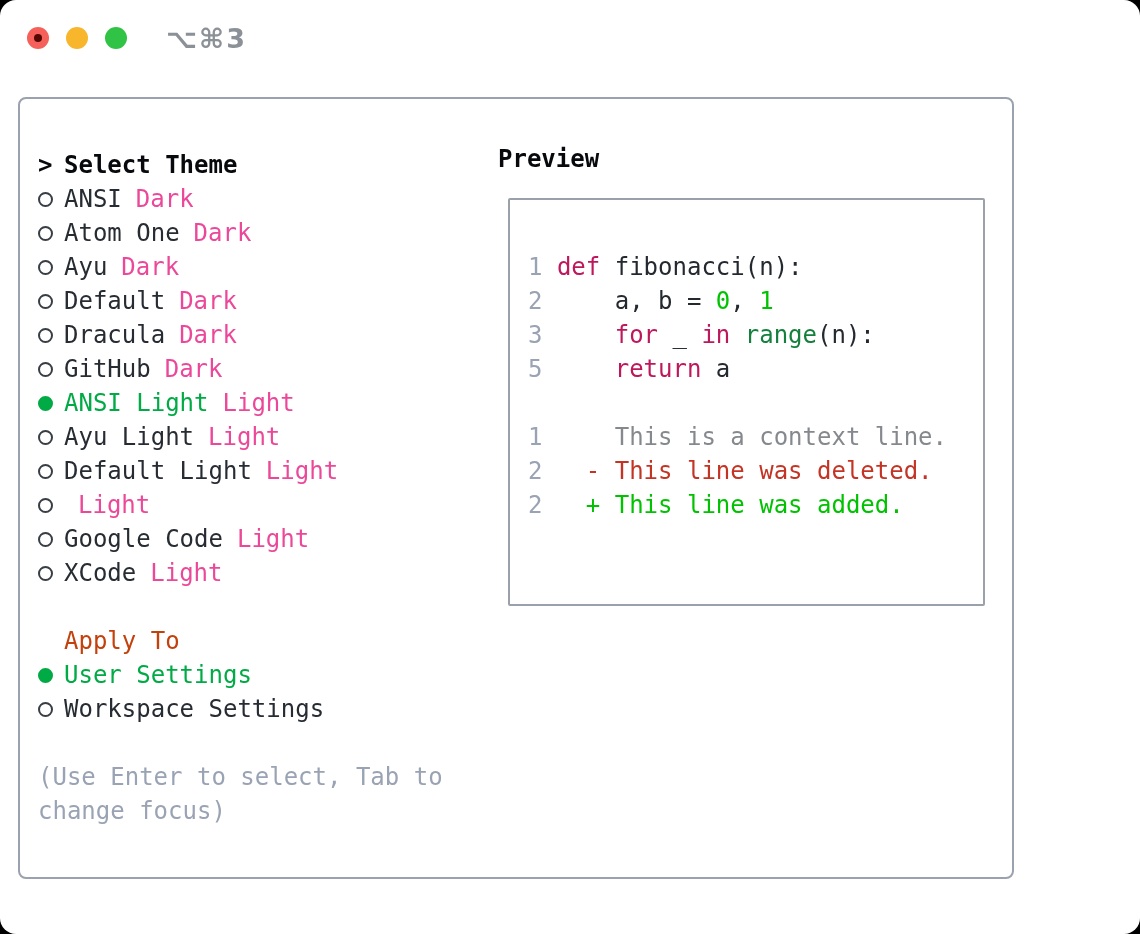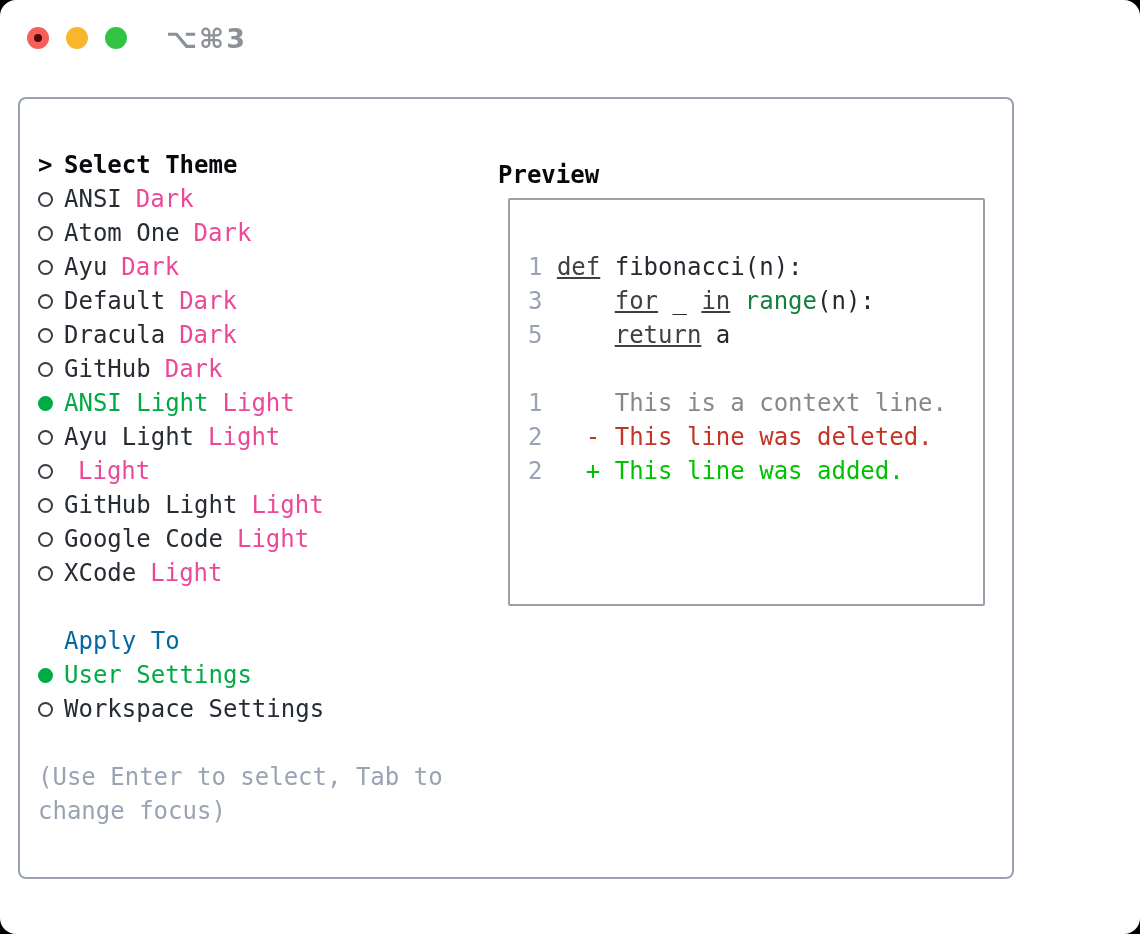--- a/index.html
+++ b/index.html
@@ -31,45 +31,45 @@
     position:absolute; left:18px; top:97px; width:996px; height:782px;
     border:2px solid #99a2ae; border-radius:8px; box-sizing:border-box;
     font-size:24px; color:#24292f;
   }
   
   .left-col { position:absolute; left:18px; top:49px; }
   .row { height:34px; display:flex; align-items:center; white-space:pre; }
   .marker { flex:0 0 26px; width:26px; display:flex; align-items:center; }
   .caret { font-weight:700; color:#07090c; }
   .header-label { font-weight:700; color:#07090c;text-align:center; }
-  .apply-label { color:#0369a1;text-align:center; }
+  .apply-label { color:#c2410c;text-align:center; }
   .radio {
     width:11px; height:11px; border:2px solid #383e45; border-radius:50%;
     box-sizing:content-box; background:transparent;
   }
   .radio.on { background:#00aa45; border-color:#00aa45; }
   .tname { color:#272c33; }
   .theme-row.selected .tname { color:#00aa45;text-align:center; }
   .tag { color:#ec4899; margin-left:14px; }
   .help .row { color:#9aa3b3; }
   .spacer { height:34px; }
   
   .preview-title {
-    position:absolute; left:478px; top:59px; height:34px; line-height:34px;
+    position:absolute; left:478px; top:43px; height:34px; line-height:34px;
     font-weight:700; color:#07090c;
   }
   .preview-box {
     position:absolute; left:488px; top:99px; width:477px; height:408px;
     border:2px solid #9aa1ab; border-radius:2px; box-sizing:border-box;
     padding:50px 0 0 18px; overflow:hidden;
   }
   .cl { height:34px; line-height:34px; white-space:pre; }
   .ln { display:inline-block; width:2ch; color:#9aa3b3; }
   .seg.fg   { color:#24292f; }
-  .seg.kw   { color:#404040;text-decoration:underline; }
+  .seg.kw   { color:#be185d; }
   .seg.cyan { color:#15803d; }
   .seg.grn  { color:#00c300; }
   .seg.ctx  { color:#85898d; }
   .seg.del  { color:#c43425; }
   .seg.add  { color:#00c200; }
 </style>
 </head>
 <body>
 
 <div class="window">
@@ -91,22 +91,22 @@
 
       <div id="theme-list">
           <div class="row theme-row"><span class="marker"><span class="radio"></span></span><span class="tname">ANSI</span><span class="tag">Dark</span></div>
           <div class="row theme-row"><span class="marker"><span class="radio"></span></span><span class="tname">Atom One</span><span class="tag">Dark</span></div>
           <div class="row theme-row"><span class="marker"><span class="radio"></span></span><span class="tname">Ayu</span><span class="tag">Dark</span></div>
           <div class="row theme-row"><span class="marker"><span class="radio"></span></span><span class="tname">Default</span><span class="tag">Dark</span></div>
           <div class="row theme-row"><span class="marker"><span class="radio"></span></span><span class="tname">Dracula</span><span class="tag">Dark</span></div>
           <div class="row theme-row"><span class="marker"><span class="radio"></span></span><span class="tname">GitHub</span><span class="tag">Dark</span></div>
           <div class="row theme-row selected"><span class="marker"><span class="radio on"></span></span><span class="tname">ANSI Light</span><span class="tag">Light</span></div>
           <div class="row theme-row"><span class="marker"><span class="radio"></span></span><span class="tname">Ayu Light</span><span class="tag">Light</span></div>
+          <div class="row theme-row"><span class="marker"><span class="radio"></span></span><span class="tname">Default Light</span><span class="tag">Light</span></div>
           <div class="row theme-row"><span class="marker"><span class="radio"></span></span><span class="tag">Light</span></div>
-          <div class="row theme-row"><span class="marker"><span class="radio"></span></span><span class="tname">GitHub Light</span><span class="tag">Light</span></div>
           <div class="row theme-row"><span class="marker"><span class="radio"></span></span><span class="tname">Google Code</span><span class="tag">Light</span></div>
           <div class="row theme-row"><span class="marker"><span class="radio"></span></span><span class="tname">XCode</span><span class="tag">Light</span></div>
         </div>
 
       <div class="row spacer"></div>
 
       <div class="row">
         <span class="marker"></span>
         <span class="apply-label">Apply To</span>
       </div>
@@ -122,20 +122,21 @@
         <div class="row">(Use Enter to select, Tab to</div>
         <div class="row">change focus)</div>
       </div>
     </div>
 
     <div class="preview-title">Preview</div>
 
     <div class="preview-box">
       <div id="code">
           <div class="cl"><span class="ln">1</span><span class="seg kw">def</span><span class="seg fg"> fibonacci(n):</span></div>
+          <div class="cl"><span class="ln">2</span><span class="seg fg">    a, b = </span><span class="seg grn">0</span><span class="seg fg">, </span><span class="seg grn">1</span></div>
           <div class="cl"><span class="ln">3</span><span class="seg fg">    </span><span class="seg kw">for</span><span class="seg fg"> _ </span><span class="seg kw">in</span><span class="seg fg"> </span><span class="seg cyan">range</span><span class="seg fg">(n):</span></div>
           <div class="cl"><span class="ln">5</span><span class="seg fg">    </span><span class="seg kw">return</span><span class="seg fg"> a</span></div>
           <div class="cl"><span class="ln"></span></div>
           <div class="cl"><span class="ln">1</span><span class="seg ctx">    This is a context line.</span></div>
           <div class="cl"><span class="ln">2</span><span class="seg del">  - This line was deleted.</span></div>
           <div class="cl"><span class="ln">2</span><span class="seg add">  + This line was added.</span></div>
         </div>
     </div>
 
   </div>

